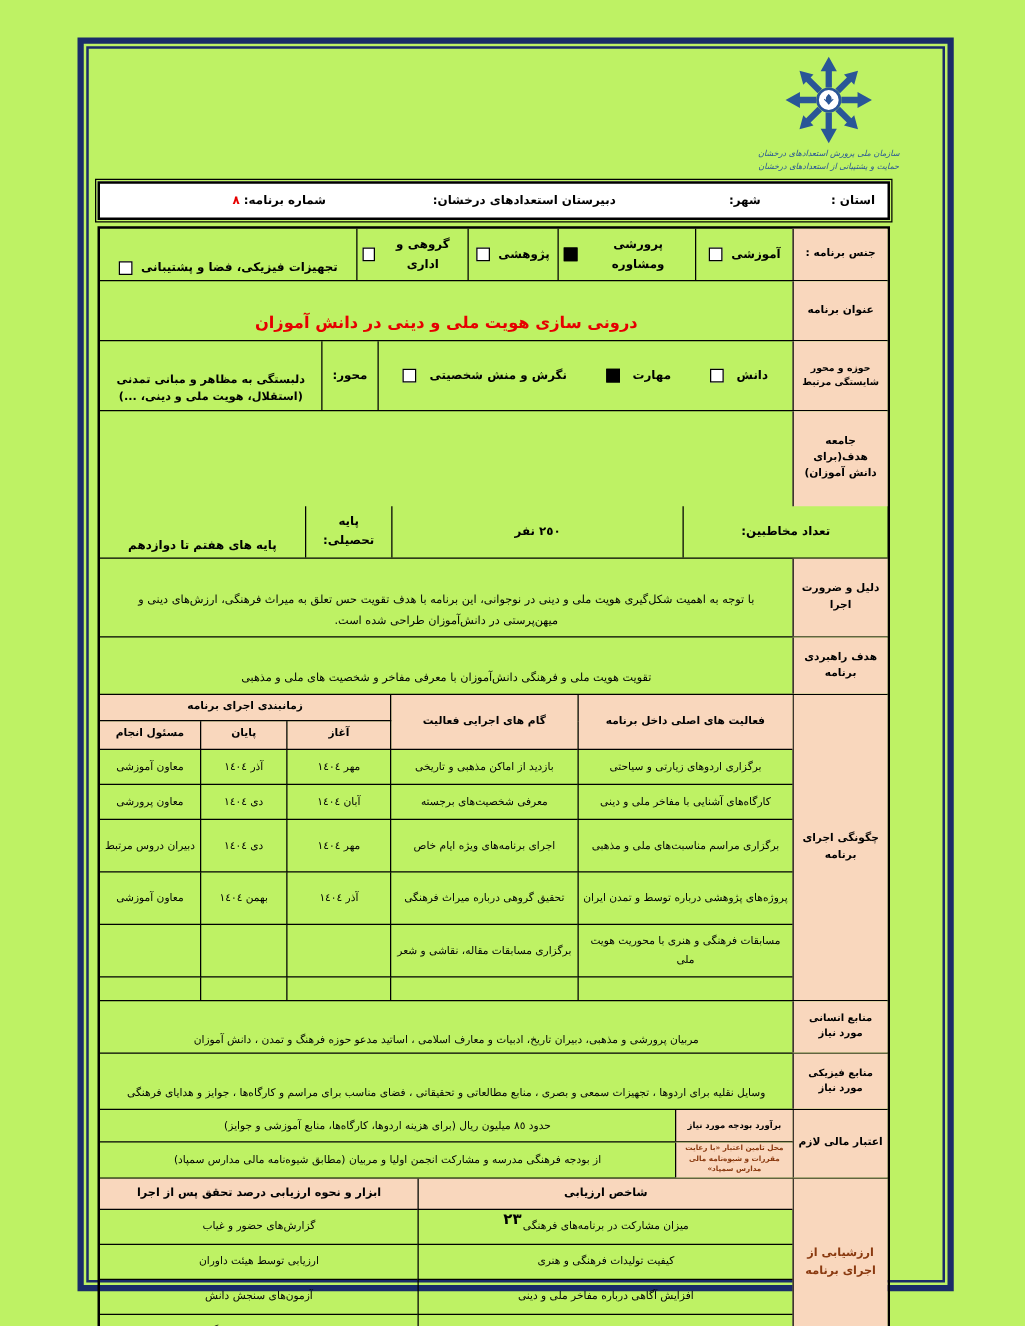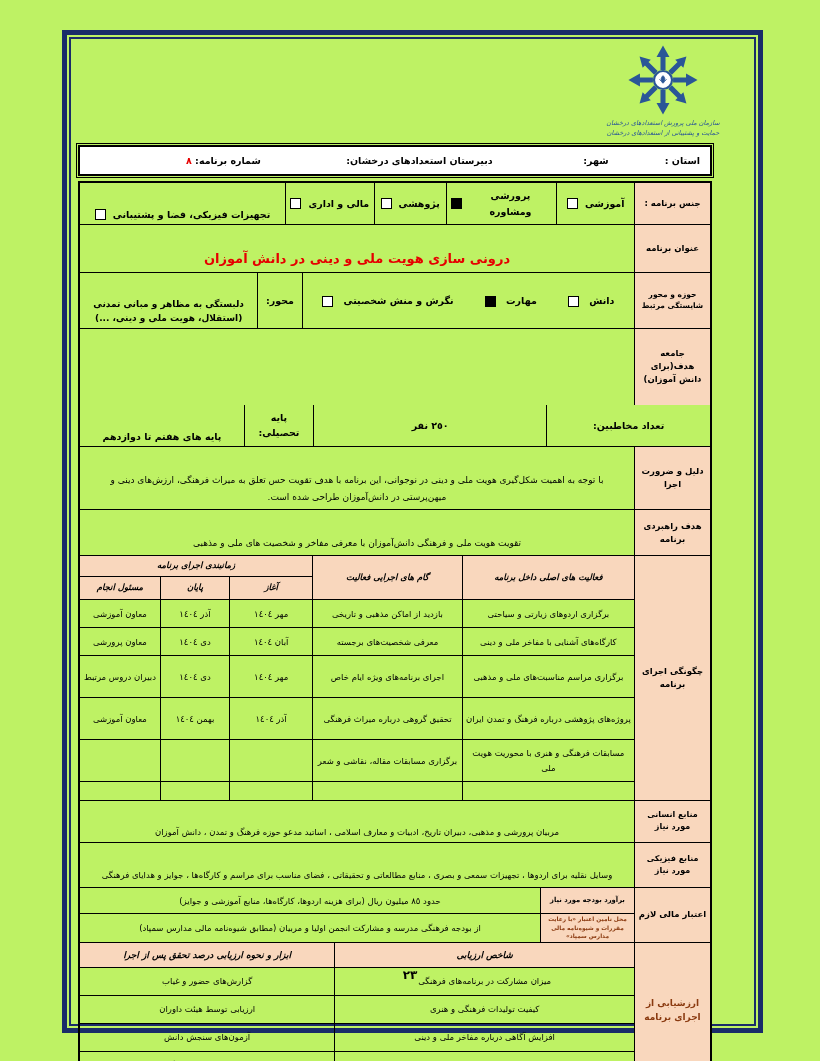--- a/index.html
+++ b/index.html
@@ -57,21 +57,21 @@
   .aud-count-val{flex:0 0 37%;}
   .aud-grade-label{flex:0 0 11%;}
   .aud-grade-val{flex:1;}
   .row-reason{min-height:55px;}
   .row-goal{min-height:44px;}
   .para{flex:1;font-size:9px;line-height:1.9;padding:3px 14px;}
   
   table.sub{width:100%;border-collapse:collapse;border-style:hidden;table-layout:fixed;}
   table.sub td,table.sub th{border:1.2px solid #000;text-align:center;vertical-align:middle;
         padding:2px 3px;font-size:8.5px;line-height:1.7;font-weight:normal;}
-  table.sub th{background:#f9d7bd;font-weight:bold;font-size:8.5px;line-height:1.4;font-style:italic;}
+  table.sub th{background:#f9d7bd;font-weight:bold;font-size:8.5px;line-height:1.4;}
   tr.h1 th{height:16px;}
   tr.h2 th{height:18px;}
   tr.r-s{height:28px;}
   tr.r-m{height:42px;}
   tr.r-e{height:18px;}
   .row-hr{min-height:36px;}
   .row-pr{min-height:44px;}
   .row-hr .label,.row-pr .label{font-size:8px;}
   .para2{flex:1;font-size:8.5px;line-height:1.8;padding:2px 10px;}
   
@@ -147,21 +147,21 @@
           </div>
           <div class="cell opt" style="flex:0 0 20%">
             <span>پرورشی ومشاوره</span>
             <span class="cb checked"></span>
           </div>
           <div class="cell opt" style="flex:0 0 13%">
             <span>پژوهشی</span>
             <span class="cb"></span>
           </div>
           <div class="cell opt" style="flex:0 0 16%">
-            <span>مالی و اداری</span>
+            <span>گروهی و اداری</span>
             <span class="cb"></span>
           </div>
           <div class="cell opt" style="flex:1">
             <span>تجهیزات فیزیکی، فضا و پشتیبانی</span>
             <span class="cb"></span>
           </div>
         </div>
       </div>
 
       <div class="sec row-title">
@@ -254,21 +254,21 @@
               <td>معاون پرورشی</td>
             </tr>
             <tr class="r-m">
               <td>برگزاری مراسم مناسبت‌های ملی و مذهبی</td>
               <td>اجرای برنامه‌های ویژه ایام خاص</td>
               <td>مهر ١٤٠٤</td>
               <td>دی ١٤٠٤</td>
               <td>دبیران دروس مرتبط</td>
             </tr>
             <tr class="r-m">
-              <td>پروژه‌های پژوهشی درباره فرهنگ و تمدن ایران</td>
+              <td>پروژه‌های پژوهشی درباره توسط و تمدن ایران</td>
               <td>تحقیق گروهی درباره میراث فرهنگی</td>
               <td>آذر ١٤٠٤</td>
               <td>بهمن ١٤٠٤</td>
               <td>معاون آموزشی</td>
             </tr>
             <tr class="r-m">
               <td>مسابقات فرهنگی و هنری با محوریت هویت ملی</td>
               <td>برگزاری مسابقات مقاله، نقاشی و شعر</td>
               <td></td>
               <td></td>

